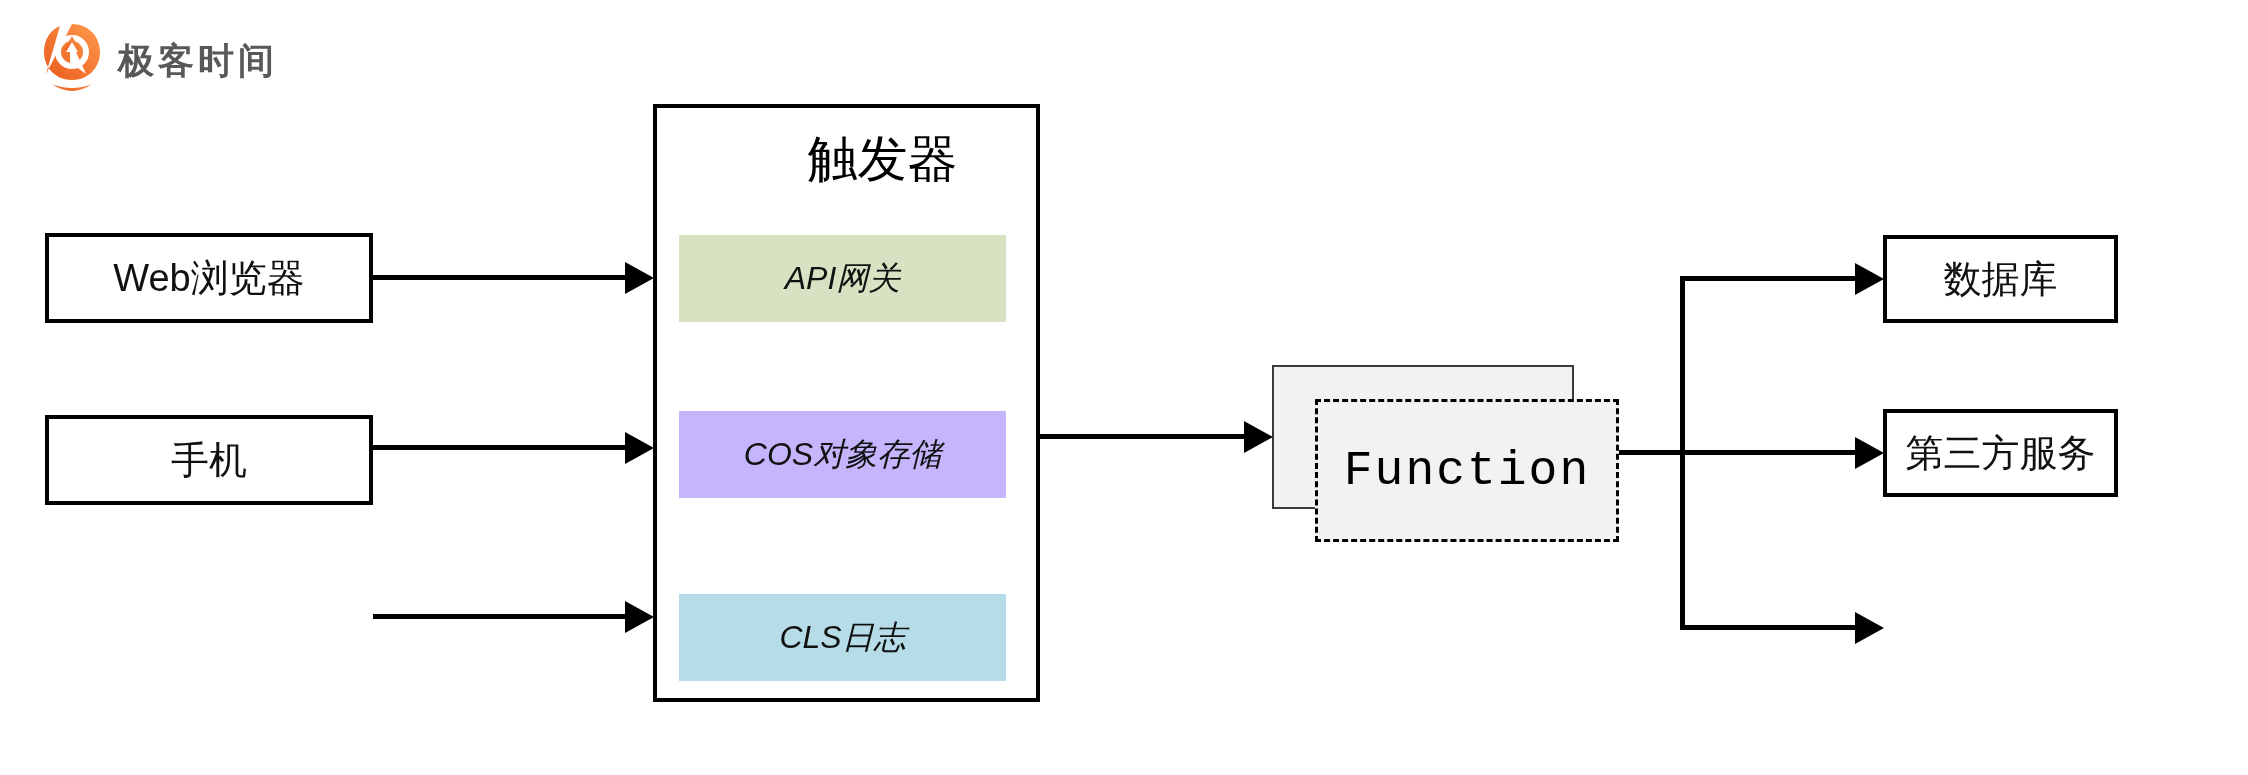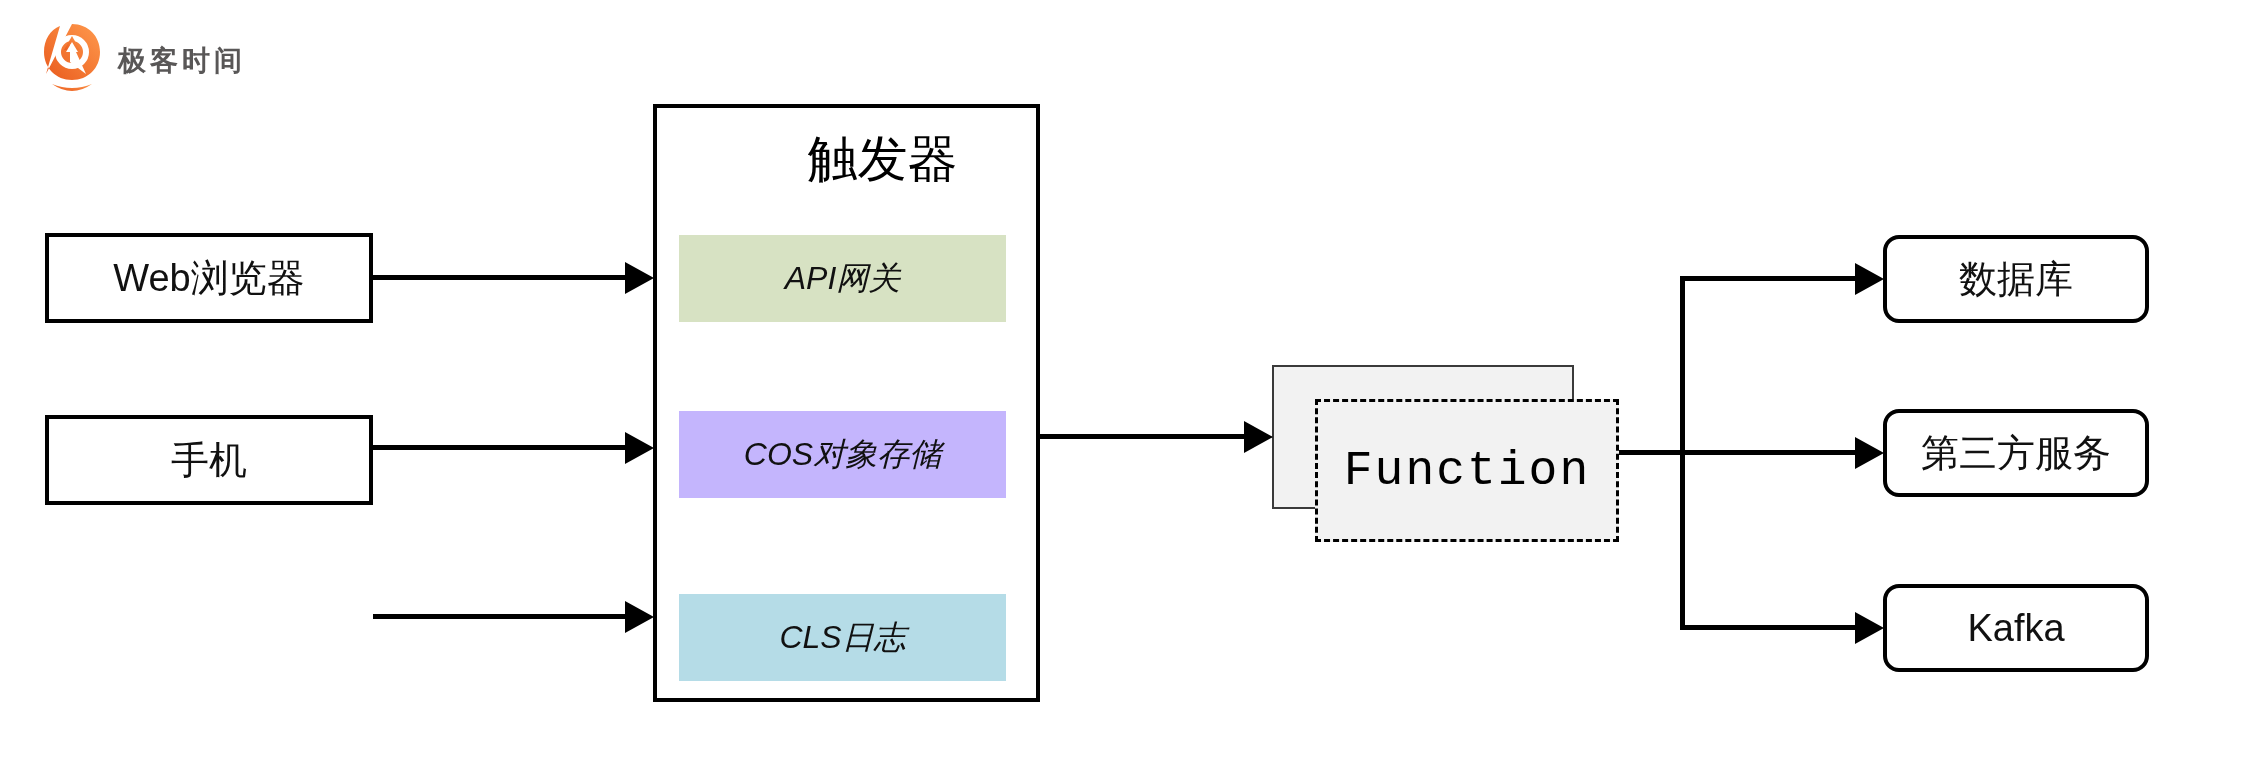--- a/index.html
+++ b/index.html
@@ -9,35 +9,35 @@
     background:#ffffff;
     overflow:hidden;
     font-family:"Liberation Sans","DejaVu Sans",sans-serif;
     color:#111;
   }
 
   
   .logo{position:absolute;left:40px;top:22px;display:flex;align-items:center;gap:14px;}
   .logo svg{display:block;}
   .logo .brand{
-    font-size:28px;font-weight:bold;color:#595757;letter-spacing:4px;
+    font-size:36px;font-weight:bold;color:#595757;letter-spacing:4px;
     line-height:1;
   }
 
   
   .node{
     position:absolute;
     box-sizing:border-box;
     background:#ffffff;
     border:4px solid #000000;
     display:flex;align-items:center;justify-content:center;
     font-size:38px;
   }
   .src{left:45px;width:328px;height:90px;}
-  .tgt{left:1883px;width:266px;height:88px;border-radius:16px;}
+  .tgt{left:1883px;width:235px;height:88px;}
 
   
   .trigger{
     position:absolute;left:653px;top:104px;width:387px;height:598px;
     box-sizing:border-box;border:4px solid #000000;background:#ffffff;
   }
   .trigger-title{
     position:absolute;left:0;top:18px;width:100%;
     text-align:center;font-size:50px;color:#000;margin-left:36px;
   }
@@ -111,23 +111,20 @@
 
   <div class="func-back"></div>
   <div class="func-front">Function</div>
 
   <div class="node tgt" style="top:235px">
     <span>数据库</span>
   </div>
   <div class="node tgt" style="top:409px">
     <span>第三方服务</span>
   </div>
-  <div class="node tgt" style="top:584px">
-    <span>Kafka</span>
-  </div>
 
   <div class="hline" style="left:373px;top:275px;width:256px"></div>
   <div class="arrow-r" style="left:625px;top:262px"></div>
 
   <div class="hline" style="left:373px;top:445px;width:256px"></div>
   <div class="arrow-r" style="left:625px;top:432px"></div>
 
   <div class="hline" style="left:373px;top:614px;width:256px"></div>
   <div class="arrow-r" style="left:625px;top:601px"></div>
 

